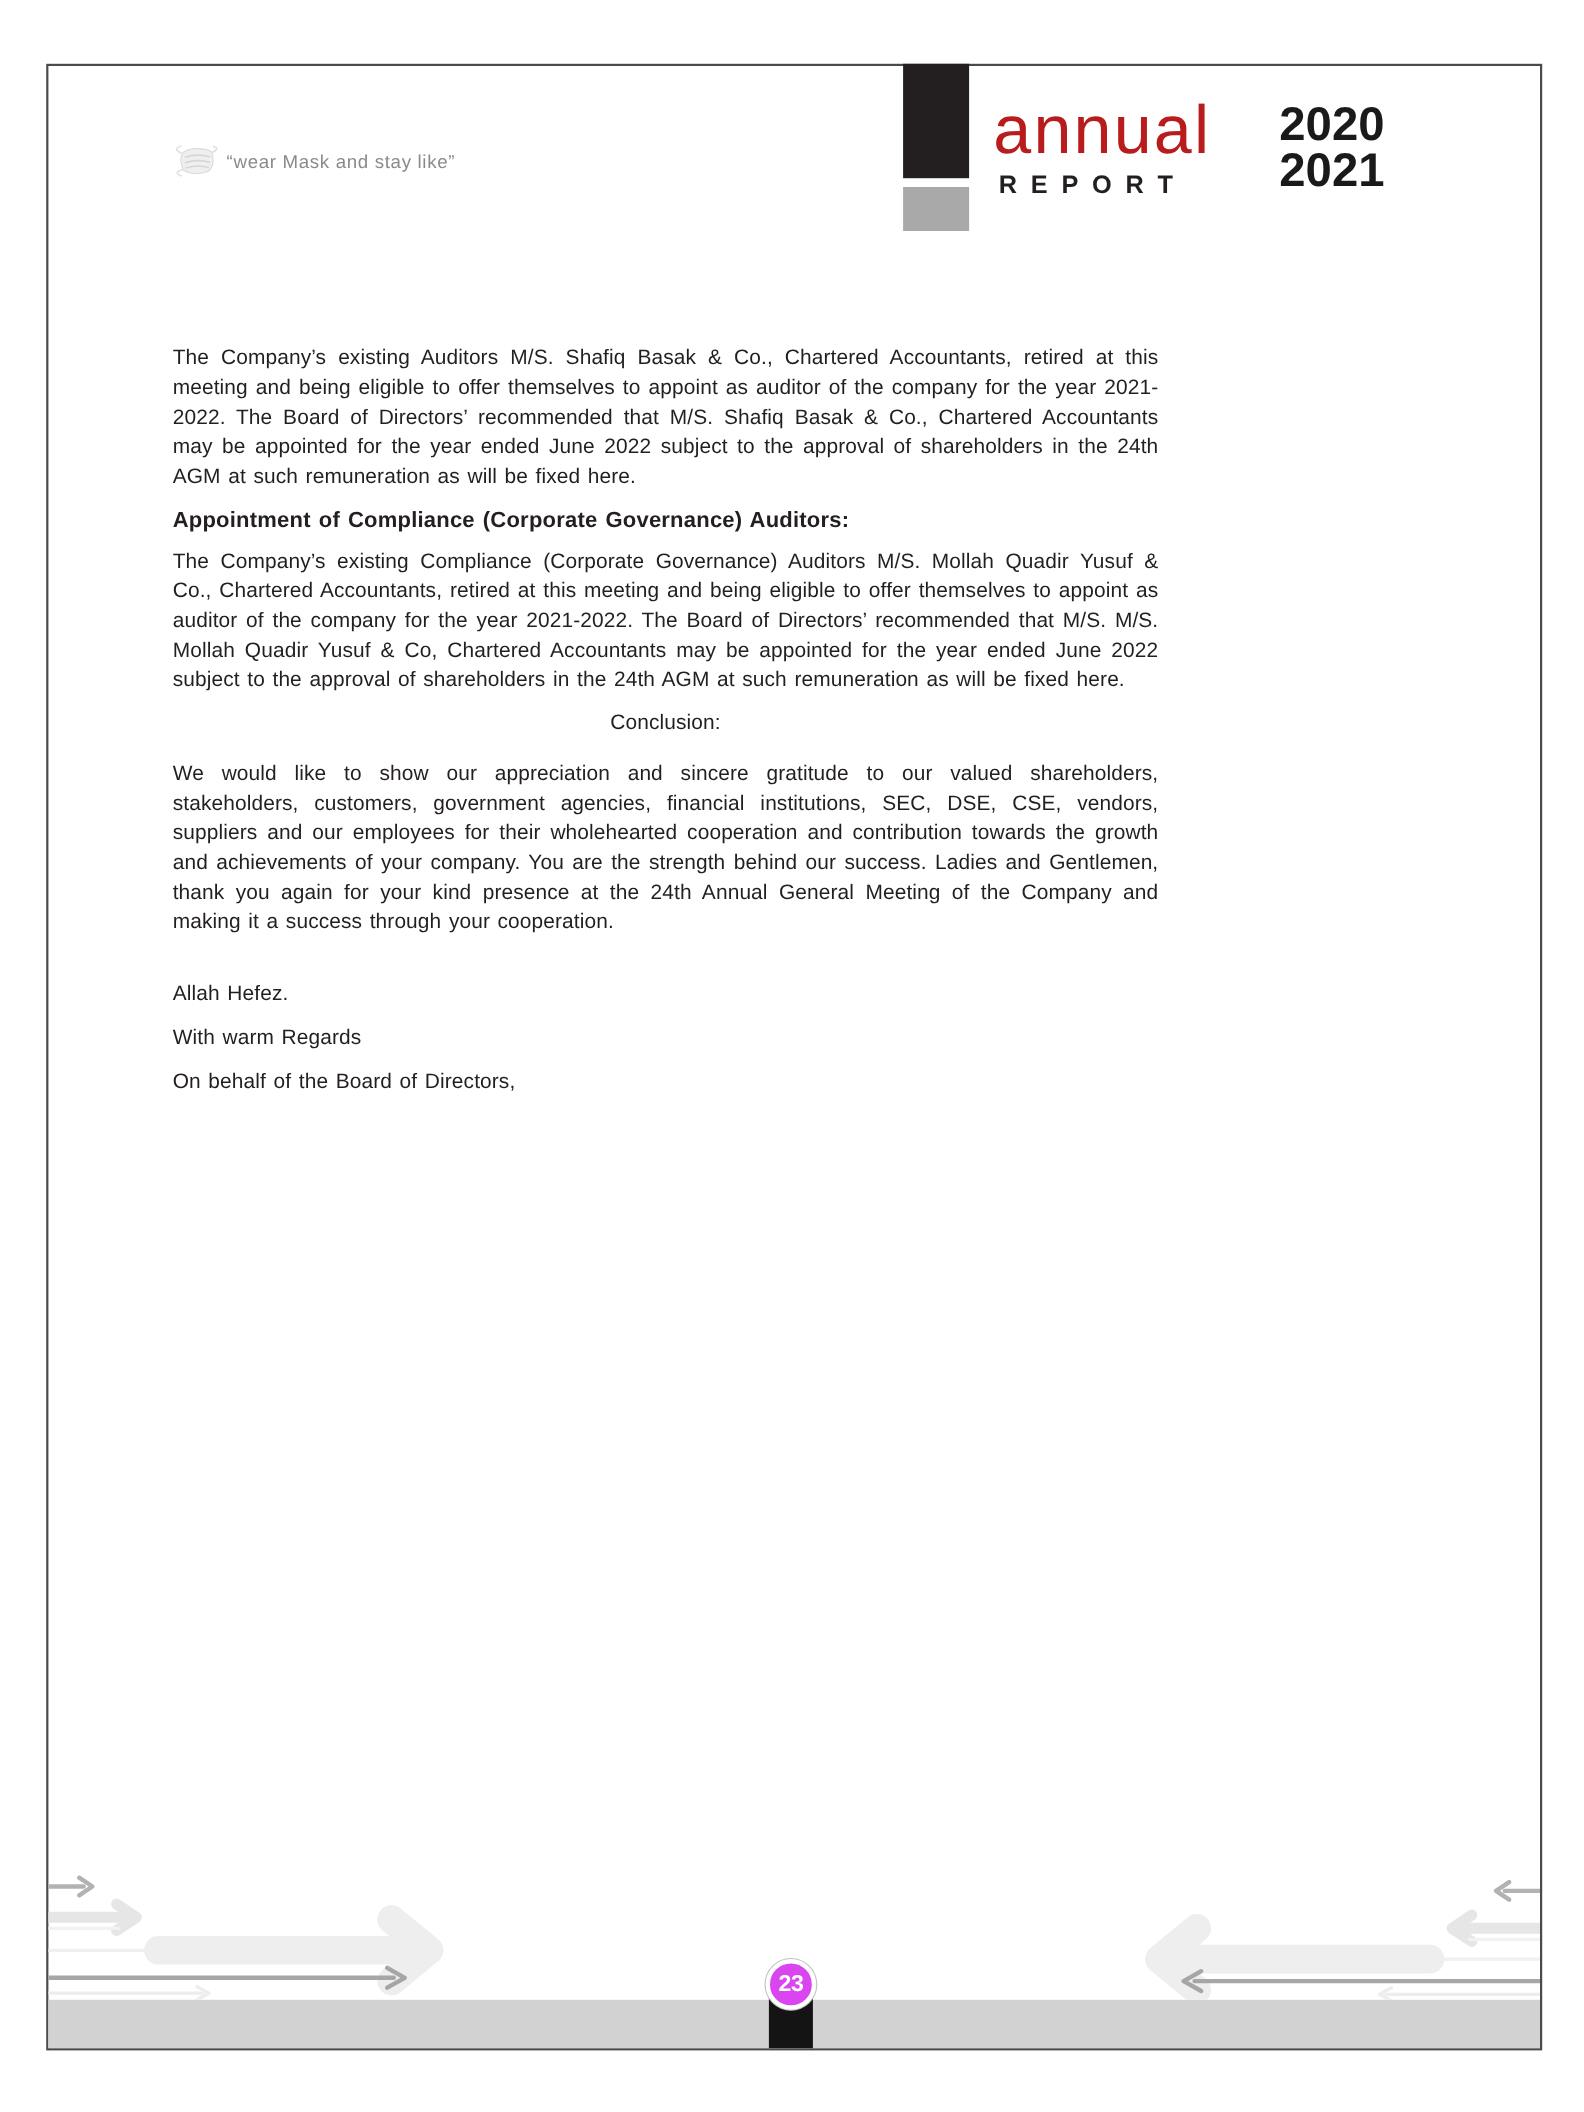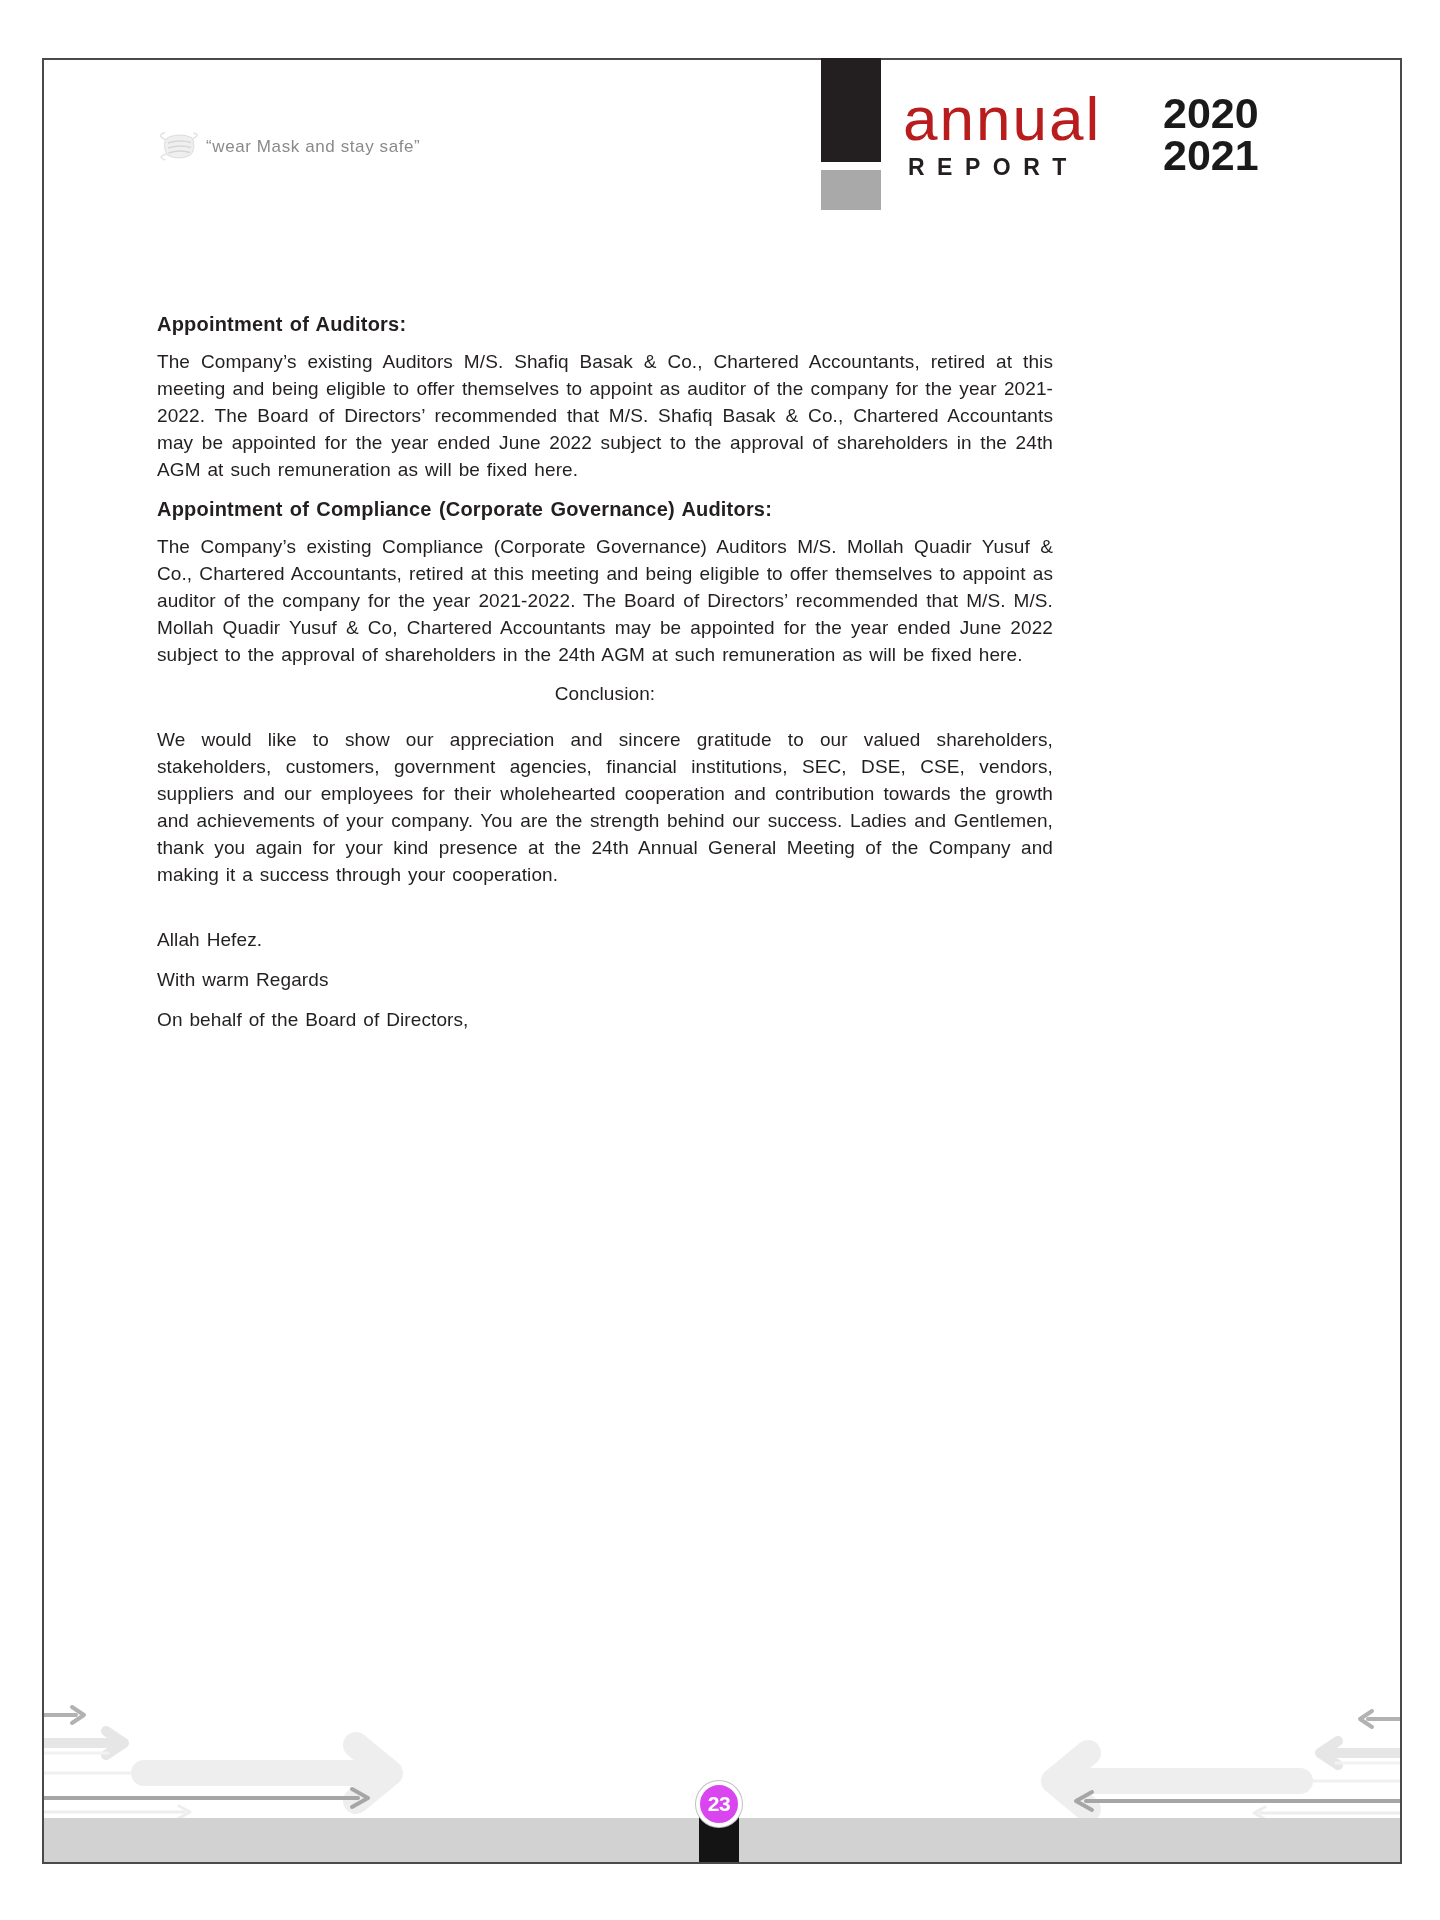--- a/index.html
+++ b/index.html
@@ -79,25 +79,24 @@
   </div>
 
   <div class="mask-note">
     <span>
       <svg width="44" height="38" viewBox="0 0 44 38">
         <path d="M10,13 C16,8 30,8 36,12 C38.5,17 38.5,24 35,28.5 C28,33 17,33 11,28.5 C8,23 8,17 10,13 Z" fill="#efefef" stroke="#dcdcdc" stroke-width="1"></path>
         <path d="M12,17 C20,14.5 28,14.5 35,16.5 M12,22 C20,19.5 28,19.5 35,21.5 M12.5,27 C20,24.5 28,24.5 34,26.5" stroke="#d6d6d6" stroke-width="1.4" fill="none"></path>
         <path d="M10,14 C4,11 2,9 9,6.5 M10.5,28 C4,30 3,32 9.5,34 M36,13 C42,10 43,8.5 37.5,7" stroke="#e3e3e3" stroke-width="1.6" fill="none"></path>
       </svg>
     </span>
-    <span class="txt">“wear Mask and stay safe”</span>
+    <span class="txt">“wear Mask and stay like”</span>
   </div>
 
   <div class="letter">
-    <h2>Appointment of Auditors:</h2>
     <p class="gap">The Company’s existing Auditors M/S. Shafiq Basak &amp; Co., Chartered Accountants, retired at this meeting and being eligible to offer themselves to appoint as auditor of the company for the year 2021-2022. The Board of Directors’ recommended that M/S. Shafiq Basak &amp; Co., Chartered Accountants may be appointed for the year ended June 2022 subject to the approval of shareholders in the 24th AGM at such remuneration as will be fixed here.</p>
 
     <h2 class="mt">Appointment of Compliance (Corporate Governance) Auditors:</h2>
     <p class="gap">The Company’s existing Compliance (Corporate Governance) Auditors M/S. Mollah Quadir Yusuf &amp; Co., Chartered Accountants, retired at this meeting and being eligible to offer themselves to appoint as auditor of the company for the year 2021-2022. The Board of Directors’ recommended that M/S. M/S. Mollah Quadir Yusuf &amp; Co, Chartered Accountants may be appointed for the year ended June 2022 subject to the approval of shareholders in the 24th AGM at such remuneration as will be fixed here.</p>
 
     <div class="plain-head">Conclusion:</div>
     <p class="last">We would like to show our appreciation and sincere gratitude to our valued shareholders, stakeholders, customers, government agencies, financial institutions, SEC, DSE, CSE, vendors, suppliers and our employees for their wholehearted cooperation and contribution towards the growth and achievements of your company. You are the strength behind our success. Ladies and Gentlemen, thank you again for your kind presence at the 24th Annual General Meeting of the Company and making it a success through your cooperation.</p>
 
     <div class="closing-line">Allah Hefez.</div>
     <div class="closing-line">With warm Regards</div>

